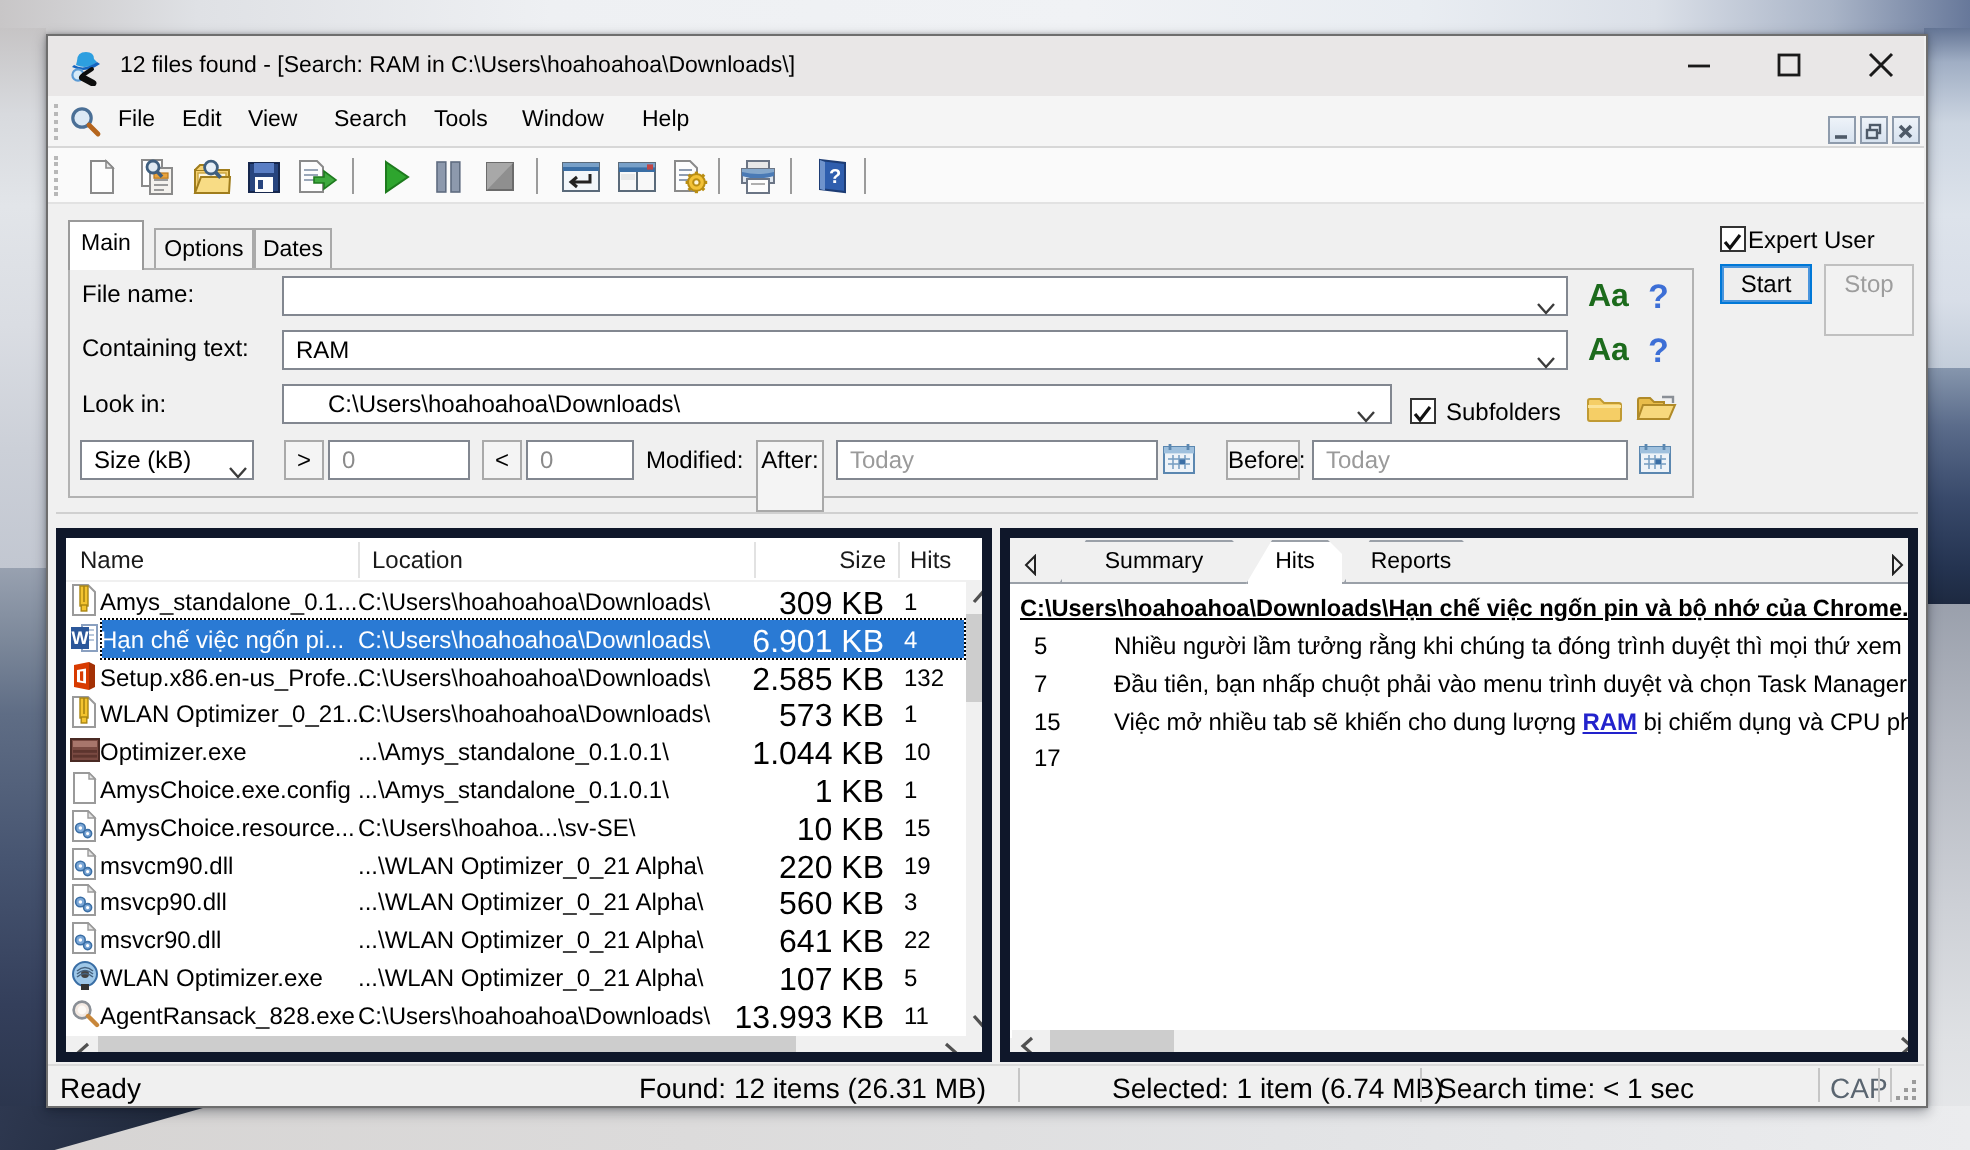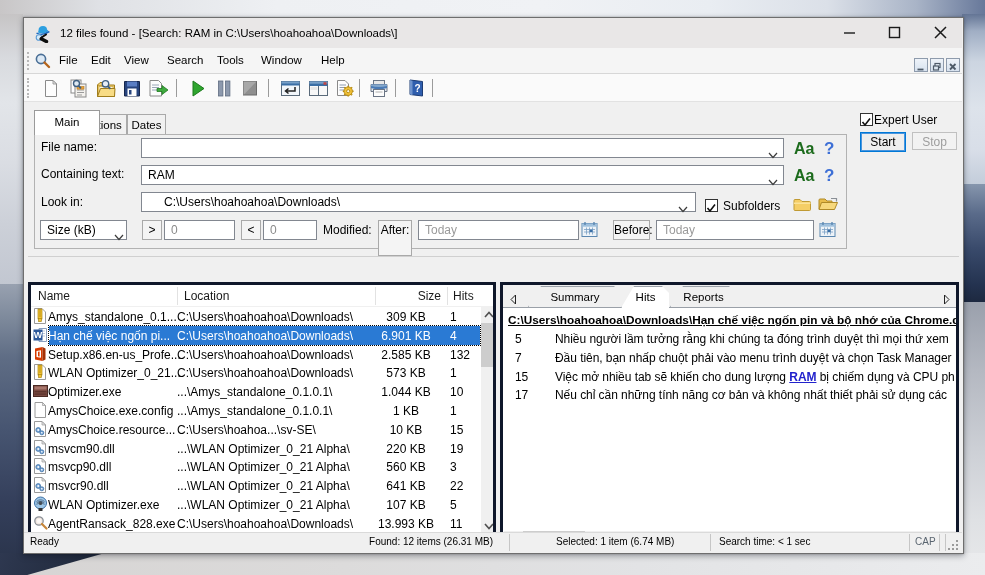--- a/index.html
+++ b/index.html
@@ -34,50 +34,50 @@
   .cap{top:0;height:30px;width:45px;text-align:center;color:#1a1a1a;}
   
   #menubar{left:0;top:30px;width:938px;height:26px;background:#f5f5f5;border-bottom:1px solid #d7d7d7;box-sizing:border-box;}
   .grip{width:3px;border-left:2px dotted #b8b8b8;}
   .menu-item{top:36px;font-size:11.5px;color:#000;}
   
   #toolbar{left:0;top:56px;width:938px;height:28px;background:#fafafa;border-bottom:1px solid #e2e2e2;box-sizing:border-box;}
   .tsep{top:61px;width:1px;height:18px;background:#9b9b9b;}
   
   .tab{box-sizing:border-box;border:1px solid #a9a9a9;border-bottom:none;background:#f1f1f1;font-size:11.5px;color:#000;text-align:center;}
-  #tab-main{left:10px;top:92px;width:66px;height:25px;background:#fff;border:1px solid #9a9a9a;border-bottom:none;z-index:3;line-height:23px;}
+  #tab-main{left:10px;top:92px;width:38px;height:25px;background:#fff;border:1px solid #9a9a9a;border-bottom:none;z-index:3;line-height:23px;}
   #tab-opt{left:53px;top:96px;width:50px;height:21px;line-height:20px;}
   #tab-dates{left:103px;top:96px;width:39px;height:21px;line-height:20px;}
   #tabpage{left:10px;top:116px;width:813px;height:115px;background:#f0f0f0;border:1px solid #b2b2b2;box-sizing:border-box;}
   .lbl{font-size:12px;color:#000;white-space:nowrap;}
   .inp{background:#fff;border:1px solid #828790;box-sizing:border-box;font-size:12px;}
   .combo-arrow{width:10px;height:6px;}
   .btn{background:#f4f4f4;border:1px solid #a9a9a9;box-sizing:border-box;font-size:12px;text-align:center;color:#000;}
   .chk{width:13px;height:13px;background:#fff;border:1px solid #333;box-sizing:border-box;}
   
-  .pane{background:#fff;border:3px solid #0f172a;box-sizing:border-box;margin-top:18px;}
+  .pane{background:#fff;border:5px solid #0f172a;box-sizing:border-box;}
   .hdr{font-size:12px;color:#1a1a1a;}
   
   .sb{background:#f0f0f0;}
   .sb-thumb{background:#cdcdcd;}
   .row{position:absolute;left:0;width:450px;height:19px;}
   .ric{position:absolute;left:2px;top:1px;}
   .rname{position:absolute;left:17px;top:3px;font-size:12px;white-space:nowrap;}
   .rloc{position:absolute;left:146px;top:3px;font-size:12px;white-space:nowrap;}
-  .rsize{position:absolute;left:325px;top:3px;width:100px;text-align:center;font-size:12px;white-space:nowrap;}
+  .rsize{position:absolute;left:309px;top:3px;width:100px;text-align:right;font-size:16px;white-space:nowrap;}
   .rhits{position:absolute;left:419px;top:3px;font-size:12px;}
   .rsel{background:#2a7ad4;color:#fff;outline:1px dotted #000;}
   .rtab{height:21px;background:#f0f0f0;border:1px solid #9aa0a8;border-bottom:none;font-size:11.5px;text-align:center;line-height:21px;box-sizing:border-box;clip-path:polygon(13px 0,calc(100% - 8px) 0,calc(100% - 1px) 7px,calc(100% - 1px) 100%,0 100%);}
   .rtab-sel{background:#fff;z-index:2;height:22px;}
   .hit{left:0;width:457px;height:19px;font-size:12px;letter-spacing:-0.05px;white-space:nowrap;}
   .hnum{position:absolute;left:12px;}
   .htxt{position:absolute;left:52px;}
   
   #statusbar{left:0;top:514px;width:938px;height:21px;background:#f0f0f0;border-top:1px solid #dadada;box-sizing:border-box;}
-  .st{font-size:10px;color:#000;top:518px;}
+  .st{font-size:14px;color:#000;top:518px;}
   .stsep{top:516px;width:1px;height:17px;background:#c6c6c6;}
 </style></head>
 <body>
 <div class="abs" id="bg-top"></div>
 <div class="abs" id="bg-leftcol"></div>
 <div class="abs" id="bg-skyR"></div>
 <div class="abs" id="bg-mtnR"></div>
 <div class="abs" id="bg-snowR"></div>
 <div class="abs" id="bg-mtnL"></div>
 <div class="abs" id="bg-botL"></div>
@@ -309,21 +309,21 @@
           <line x1="11.5" y1="6.5" x2="11.5" y2="13.5"></line>
         </g>
     <rect x="8.7" y="8.7" width="2.8" height="2.3" fill="#3a6ea5"></rect>
   </svg></div>
 
   <div class="abs chk" style="left:836px;top:95px;"><svg width="11" height="11">
         <path d="M1.5 5 L4 8 L9 1.5" fill="none" stroke="#111" stroke-width="1.6"></path>
       </svg></div>
   <span class="abs lbl" style="left:850px;top:95px;">Expert User</span>
   <div class="abs btn" style="left:836px;top:114px;width:46px;height:20px;line-height:18px;border:1px solid #0078d7;box-shadow:inset 0 0 0 1px #4a95dd;background:#eeeeee;">Start</div>
-  <div class="abs btn" style="left:888px;top:114px;width:45px;height:18px;line-height:18px;color:#9d9d9d;background:#f2f2f2;border-color:#c0c0c0;">Stop</div>
+  <div class="abs btn" style="left:888px;top:114px;width:45px;height:36px;line-height:18px;color:#9d9d9d;background:#f2f2f2;border-color:#c0c0c0;">Stop</div>
 
   <div class="abs" style="left:4px;top:238px;width:931px;height:1px;background:#d0d0d0;"></div>
 
   <div class="abs pane" id="lpane" style="left:4px;top:246px;width:468px;height:267px;overflow:hidden;">
     <div class="abs hdr" style="left:0;top:0;width:466px;height:21px;background:#fff;border-bottom:1px solid #f0f0f0;"></div>
     <span class="abs hdr" style="left:7px;top:4px;">Name</span>
     <span class="abs hdr" style="left:153px;top:4px;">Location</span>
     <span class="abs hdr" style="left:331px;top:4px;width:79px;text-align:right;">Size</span>
     <span class="abs hdr" style="left:422px;top:4px;">Hits</span>
     <div class="abs" style="left:146px;top:2px;width:1px;height:18px;background:#e2e2e2;"></div>
@@ -533,21 +533,20 @@
     <div class="abs hit" style="top:66px;">
         <span class="hnum">7</span>
         <span class="htxt">Đầu tiên, bạn nhấp chuột phải vào menu trình duyệt và chọn Task Manager</span>
       </div>
     <div class="abs hit" style="top:85px;">
         <span class="hnum">15</span>
         <span class="htxt">Việc mở nhiều tab sẽ khiến cho dung lượng <b style="color:#2222cc;text-decoration:underline;">RAM</b> bị chiếm dụng và CPU ph</span>
       </div>
     <div class="abs hit" style="top:103px;text-align:center;">
         <span class="hnum">17</span>
-        <span class="htxt">Nếu chỉ cần những tính năng cơ bản và không nhất thiết phải sử dụng các</span>
       </div>
 
     <div class="abs sb" style="left:1px;top:246px;width:455px;height:16px;"></div>
     <div class="abs" style="left:2px;top:246px;width:16px;height:16px;"><svg width="10" height="10" style="margin:3px 0 0 2px;">
           <path d="M7 1 L2.5 5 L7 9" fill="none" stroke="#505050" stroke-width="1.6"></path>
         </svg></div>
     <div class="abs sb-thumb" style="left:20px;top:246px;width:62px;height:16px;"></div>
     <div class="abs" style="left:439px;top:246px;width:16px;height:16px;"><svg width="10" height="10" style="margin:3px 0 0 4px;">
           <path d="M3 1 L7.5 5 L3 9" fill="none" stroke="#505050" stroke-width="1.6"></path>
         </svg></div>

